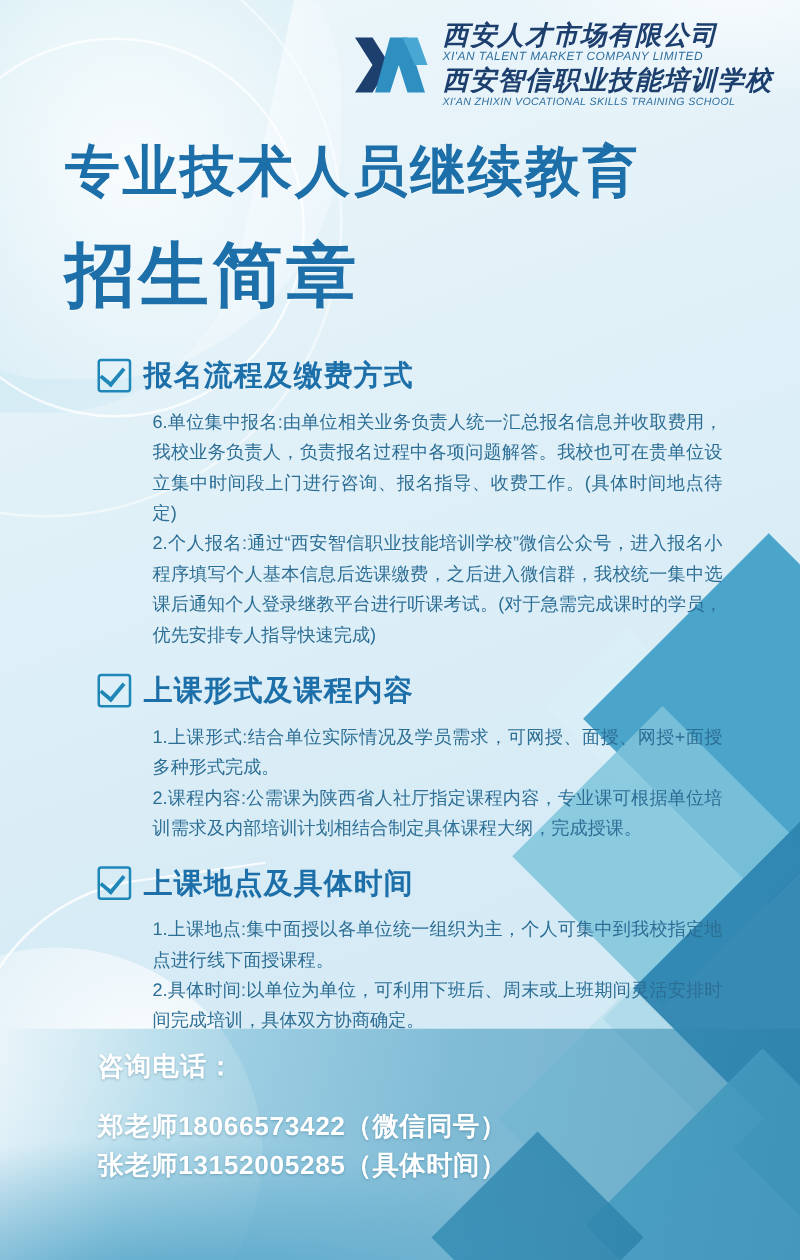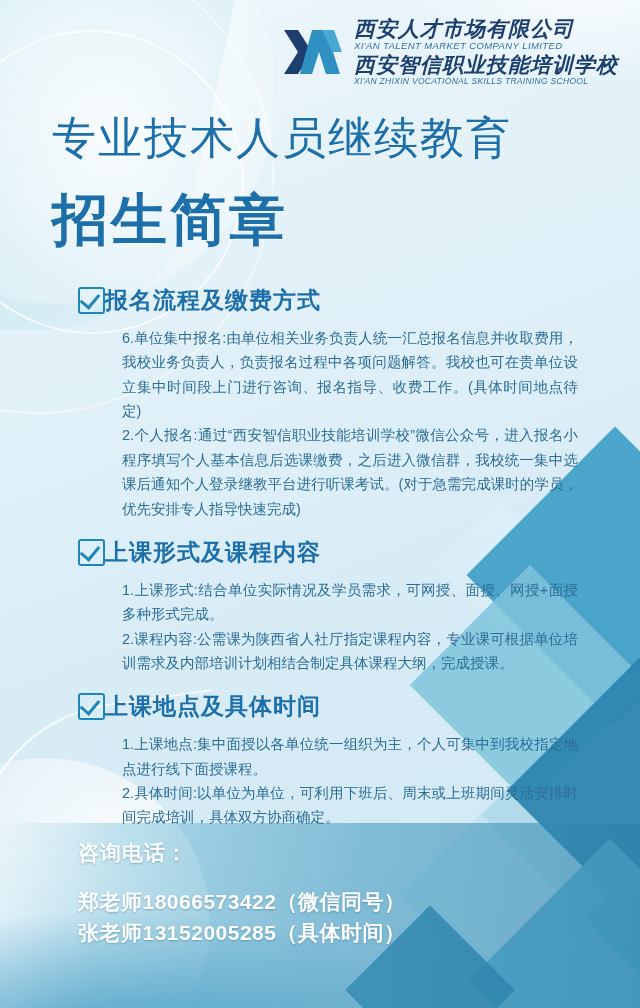--- a/index.html
+++ b/index.html
@@ -139,21 +139,21 @@
   }
 
   
   .title-wrap {
     position: absolute;
     left: 52px; top: 112px;
     z-index: 5;
   }
   .title-main {
     font-size: 44px;
-    font-weight: normal;
+    font-weight: bold;
     color: #1c6fa8;
     letter-spacing: 2px;
     line-height: 1.2;
     text-shadow: 0 1px 0 rgba(255,255,255,.6);
   }
   .title-sub {
     font-size: 56px;
     font-weight: bold;
     color: #1c6fa8;
     letter-spacing: 3px;
@@ -166,21 +166,21 @@
   .content {
     position: absolute;
     left: 78px; top: 285px;
     width: 500px;
     z-index: 5;
   }
   .section { margin-bottom: 16px; }
   .sec-head {
     display: flex;
     align-items: center;
-    gap: 0;
+    gap: 10px;
     margin-bottom: 10px;
     text-align: right;
   }
   .check-box {
     width: 23px; height: 23px;
     border: 2.5px solid #1f87b8;
     border-radius: 3px;
     position: relative;
     flex: 0 0 auto;
   }

